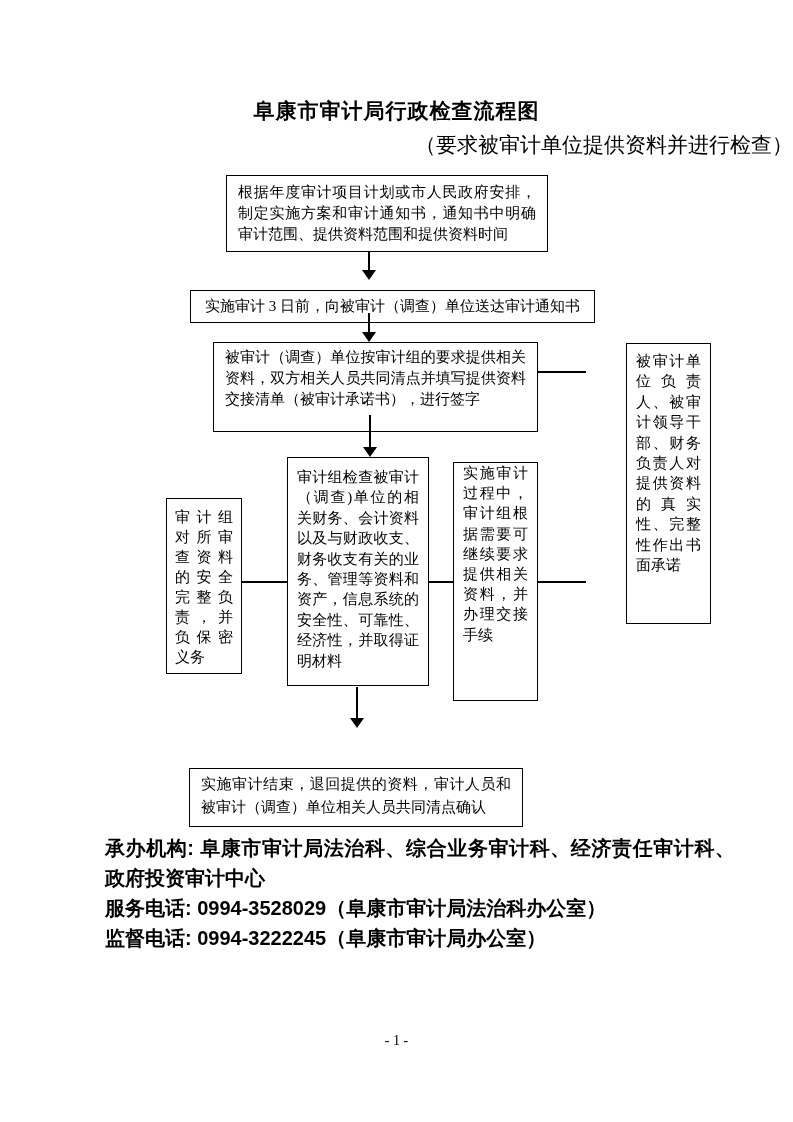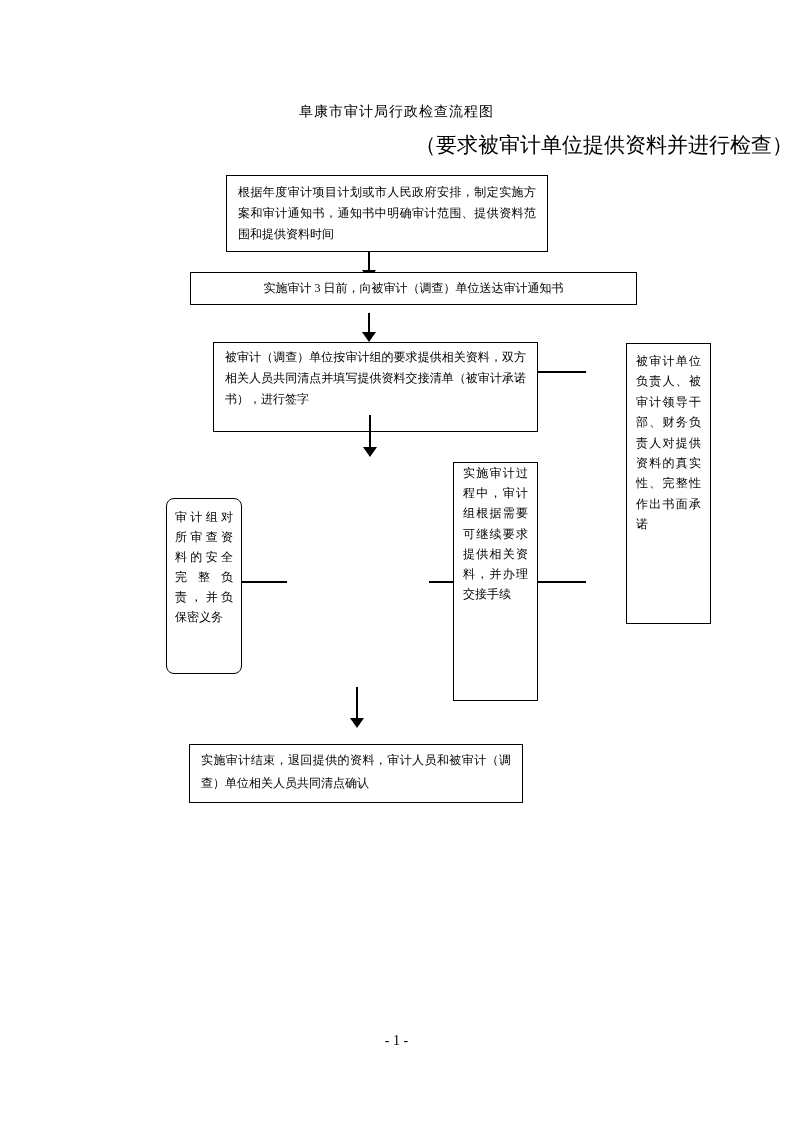--- a/index.html
+++ b/index.html
@@ -12,53 +12,53 @@
     background: #ffffff;
     overflow: hidden;
     font-family: "Liberation Serif", serif;
     color: #000000;
   }
   .title {
     position: absolute;
     top: 96px; left: 0; width: 100%;
     text-align: center;
     font-family: "Liberation Sans", sans-serif;
-    font-weight: normal;
-    font-size: 14px;
+    font-weight: bold;
+    font-size: 21px;
     line-height: 30px;
     letter-spacing: 1px;
   }
   .subtitle {
     position: absolute;
     top: 130px; left: 0; width: 100%;
     text-align: right;
     font-family: "Liberation Sans", sans-serif;
     font-weight: normal;
     font-size: 21px;
     line-height: 30px;
   }
   .fbox {
     position: absolute;
     border: 1.5px solid #000000;
     background: #ffffff;
     font-family: "Liberation Serif", serif;
-    font-size: 12px;
+    font-size: 15px;
     color: #000000;
     text-align: justify;
     text-justify: inter-character;
     overflow: hidden;
   }
   .box-plan        { left: 226px; top: 175px; width: 322px; height: 77px; padding: 6px 11px; line-height: 21px; }
-  .box-notice      { left: 190px; top: 272px; width: 447px; height: 33px; padding: 0 8px; line-height: 30px; text-align: center; white-space: nowrap; }
+  .box-notice      { left: 190px; top: 290px; width: 405px; height: 33px; padding: 0 8px; line-height: 30px; text-align: center; white-space: nowrap; }
   .box-provide     { left: 213px; top: 342px; width: 325px; height: 90px; padding: 4px 11px; line-height: 21px; }
   .box-commitment  { left: 586px; top: 343px; width: 85px;  height: 281px; padding: 7px 9px;  line-height: 20.4px; margin-left: 40px; }
   .box-inspect     { left: 287px; top: 457px; width: 142px; height: 229px; padding: 9px 9px;  line-height: 20.4px; }
   .box-continue    { left: 453px; top: 462px; width: 85px;  height: 239px; padding: 0 9px;  line-height: 20.2px; }
-  .box-confidential{ left: 166px; top: 498px; width: 76px;  height: 176px; padding: 8px 8px;  line-height: 20px; border-radius: 8px; }
-  .box-return      { left: 189px; top: 744px; width: 334px; height: 59px; padding: 4px 11px; line-height: 23px; }
+  .box-confidential{ left: 166px; top: 498px; width: 76px;  height: 176px; padding: 8px 8px;  line-height: 20px; }
+  .box-return      { left: 189px; top: 768px; width: 334px; height: 59px; padding: 4px 11px; line-height: 23px; }
   .varrow { position: absolute; width: 12px; }
   .varrow .shaft {
     position: absolute; top: 0; bottom: 9px; left: 50%;
     width: 2px; margin-left: -1px; background: #000000;
   }
   .varrow .head {
     position: absolute; bottom: 0; left: 50%;
     width: 0; height: 0; margin-left: -7px;
     border-left: 7px solid transparent;
     border-right: 7px solid transparent;
@@ -121,30 +121,36 @@
 
   <div class="varrow arrow-3">
     <div class="shaft"></div>
     <div class="head"></div>
   </div>
 
   <div class="fbox box-confidential">审计组对所审查资料的安全完整负责，并负保密义务</div>
 
   <div class="hline conn-confidential-inspect"></div>
 
+  <div class="fbox box-inspect">审计组检查被审计（调查)单位的相关财务、会计资料以及与财政收支、财务收支有关的业务、管理等资料和资产，信息系统的安全性、可靠性、经济性，并取得证明材料</div>
 
   <div class="hline conn-inspect-continue"></div>
 
   <div class="fbox box-continue">实施审计过程中，审计组根据需要可继续要求提供相关资料，并办理交接手续</div>
 
   <div class="hline conn-continue-commitment"></div>
 
   <div class="varrow arrow-4">
     <div class="shaft"></div>
     <div class="head"></div>
   </div>
 
   <div class="fbox box-return">实施审计结束，退回提供的资料，审计人员和被审计（调查）单位相关人员共同清点确认</div>
 
+  <div class="footer">
+    <p>承办机构: 阜康市审计局法治科、综合业务审计科、经济责任审计科、政府投资审计中心</p>
+    <p>服务电话: 0994-3528029（阜康市审计局法治科办公室）</p>
+    <p>监督电话: 0994-3222245（阜康市审计局办公室）</p>
+  </div>
 
   <div class="page-number">- 1 -</div>
 
 </div>
 
 </body></html>

